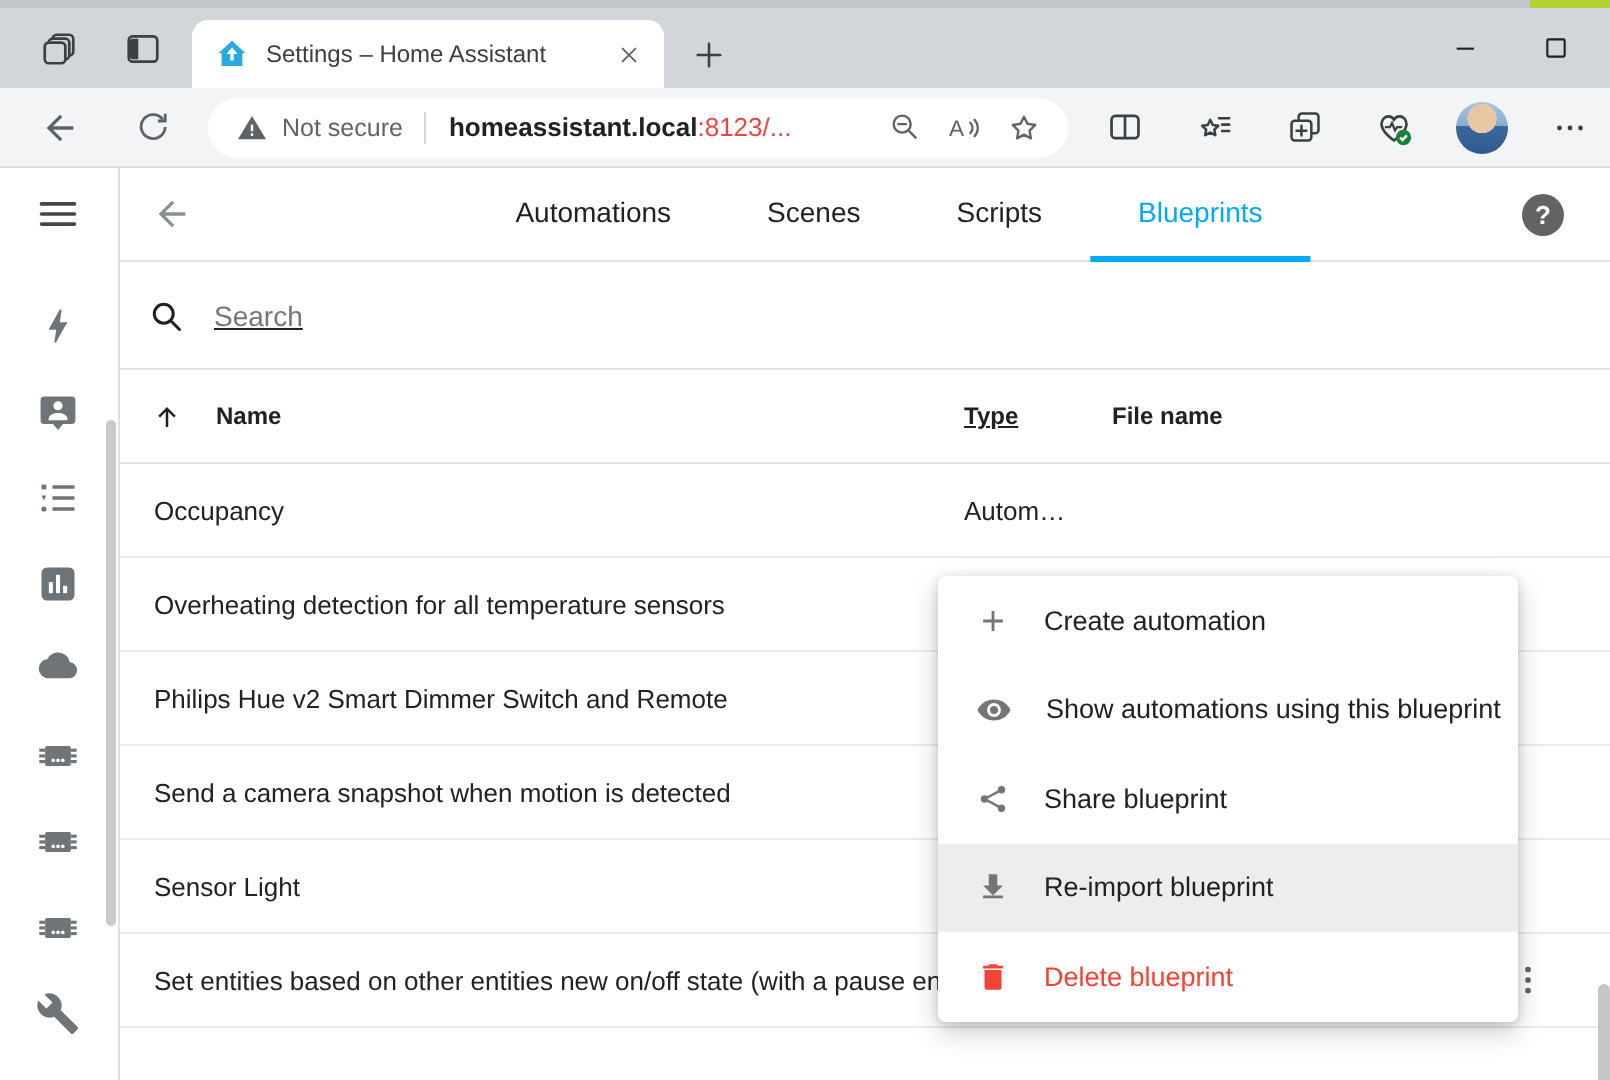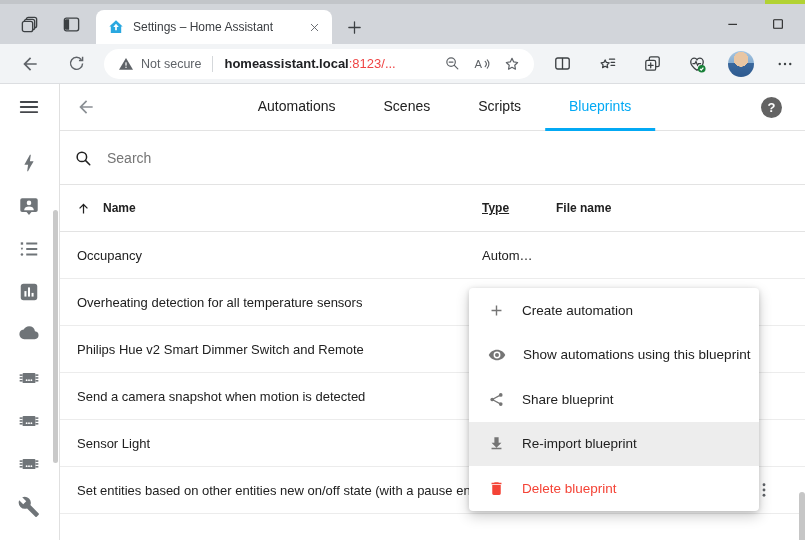--- a/index.html
+++ b/index.html
@@ -40,25 +40,25 @@
 
   .main{flex:1;position:relative;min-width:0;}
   .ha-header{height:47px;border-bottom:1px solid #e3e3e3;display:flex;align-items:center;position:relative;box-sizing:border-box;}
   .ha-back{margin-left:16px;cursor:pointer;display:flex;}
   .tabs{position:absolute;left:calc(50% + 12px);transform:translateX(-50%);top:0;height:47px;display:flex;}
   .tab-item{padding:0 24px;display:flex;align-items:center;font-size:14px;color:#212121;height:47px;box-sizing:border-box;border-bottom:3px solid transparent;cursor:pointer;white-space:nowrap;}
   .tab-item.active{color:#03a9f4;border-bottom-color:#03a9f4;}
   .help{position:absolute;right:23px;top:13px;width:21px;height:21px;border-radius:50%;background:#636363;color:#fff;font-size:13px;font-weight:bold;display:flex;align-items:center;justify-content:center;cursor:pointer;}
 
   .search-row{height:54px;border-bottom:1px solid #e3e3e3;display:flex;align-items:center;padding-left:14px;box-sizing:border-box;}
-  .search-row input{border:none;outline:none;margin-left:13px;font-size:14px;flex:1;color:#212121;font-family:"Liberation Sans",sans-serif;background:transparent;}
+  .search-row input{border:none;outline:none;margin-left:13px;font-size:14px;flex:1;color:#212121;font-family:"Liberation Sans",sans-serif;background:transparent;text-decoration:underline;}
   .search-row input::placeholder{color:#757575;}
 
   .thead{height:47px;border-bottom:1px solid #e3e3e3;position:relative;display:flex;align-items:center;font-size:12px;font-weight:bold;color:#212121;box-sizing:border-box;}
-  .th-name{margin-left:16px;display:flex;align-items:center;gap:12px;cursor:pointer;}
+  .th-name{margin-left:16px;display:flex;align-items:center;gap:17px;cursor:pointer;}
   .th-type{position:absolute;left:422px;cursor:pointer;text-decoration:underline;}
   .th-file{position:absolute;left:496px;cursor:pointer;}
 
   .row{height:47px;border-bottom:1px solid #ececec;position:relative;display:flex;align-items:center;font-size:13px;color:#212121;box-sizing:border-box;cursor:pointer;background:#fff;}
   .row.selected{height:51px;background:#f4f4f4;}
   .cell-name{margin-left:17px;white-space:nowrap;overflow:hidden;max-width:395px;}
   .cell-type{position:absolute;left:422px;white-space:nowrap;}
   .cell-file{position:absolute;left:496px;white-space:nowrap;}
   .kebab{position:absolute;left:694px;width:20px;height:24px;display:flex;align-items:center;justify-content:center;cursor:pointer;}
 

